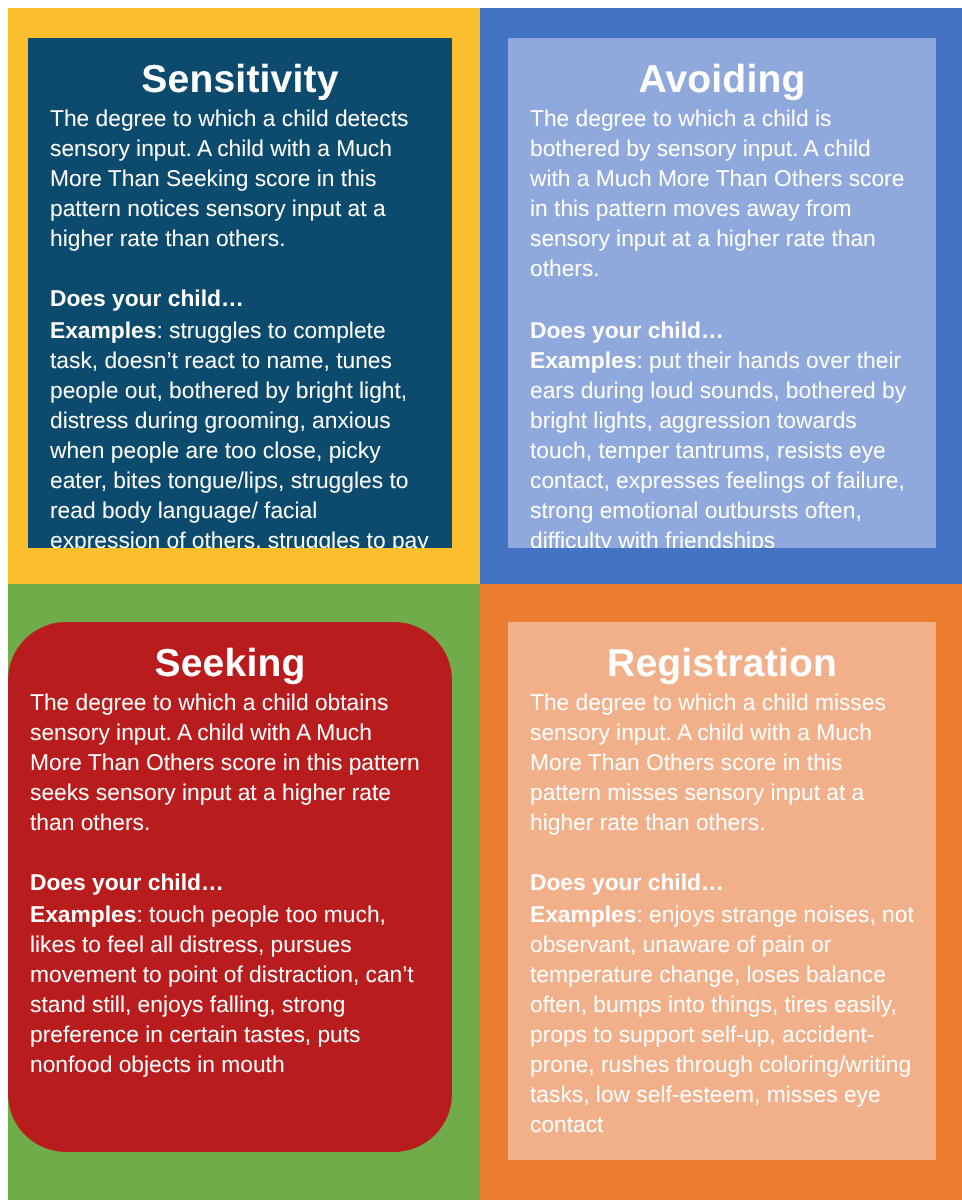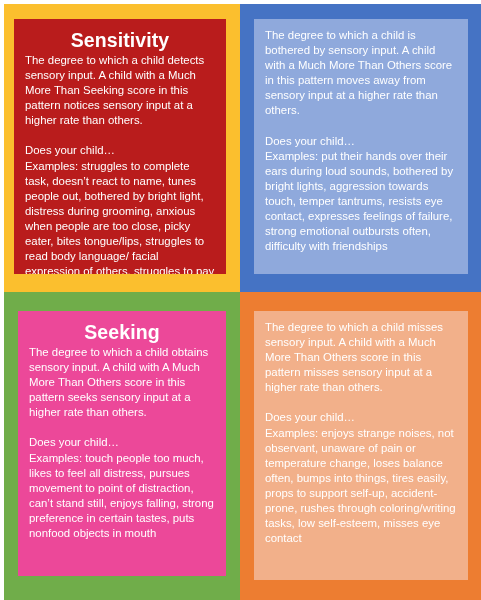--- a/index.html
+++ b/index.html
@@ -65,30 +65,30 @@
     color: #ffffff;
     margin: 0;
   }
 
   .card-body .spacer {
     display: block;
     height: 15px;
   }
 
   .card-body b {
-    font-weight: normal;
+    font-weight: bold;
   }
 
   
   .q-sensitivity .quad-frame {
     background: #fbbf2e;
     margin: 4px 0 0 4px;
   }
   .q-sensitivity .panel {
-    background: #b91c1c;
+    background: #0c4a6e;
     margin: 19px 14px 18px 14px;
     width: auto;
     flex: 1;
   }
 
   
   .q-avoiding .quad-frame {
     background: #4573c4;
     margin: 4px 0 0 0;
   }
@@ -98,24 +98,25 @@
     width: auto;
     flex: 1;
   }
 
   
   .q-seeking .quad-frame {
     background: #70ad4a;
     margin: 0 0 0 4px;
   }
   .q-seeking .panel {
-    background: #ec4899;
-    margin: 19px 14px 24px 18px;
+    background: #b91c1c;
+    margin: 19px 14px 24px 4px;
     width: auto;
     flex: 1;
+    border-radius: 29px;
   }
 
   
   .q-registration .quad-frame {
     background: #ed7d31;
     margin: 0;
   }
   .q-registration .panel {
     background: #f2b08a;
     margin: 19px 13px 20px 14px;
@@ -137,20 +138,21 @@
         <span class="spacer"></span>
         <b>Does your child…</b><br>
         <b>Examples</b><span>: struggles to complete task, doesn’t react to name, tunes people out, bothered by bright light, distress during grooming, anxious when people are too close, picky eater, bites tongue/lips, struggles to read body language/ facial expression of others, struggles to pay attention</span>
       </p>
     </div>
   </div>
 
   <div class="quad q-avoiding">
     <div class="quad-frame"></div>
     <div class="panel">
+      <div class="card-title">Avoiding</div>
       <p class="card-body">
         <span>The degree to which a child is bothered by sensory input. A child with a Much More Than Others score in this pattern moves away from sensory input at a higher rate than others.</span>
         <span class="spacer"></span>
         <b>Does your child…</b><br>
         <b>Examples</b><span>: put their hands over their ears during loud sounds, bothered by bright lights, aggression towards touch, temper tantrums, resists eye contact, expresses feelings of failure, strong emotional outbursts often, difficulty with friendships</span>
       </p>
     </div>
   </div>
 
   <div class="quad q-seeking">
@@ -162,20 +164,21 @@
         <span class="spacer"></span>
         <b>Does your child…</b><br>
         <b>Examples</b><span>: touch people too much, likes to feel all distress, pursues movement to point of distraction, can’t stand still, enjoys falling, strong preference in certain tastes, puts nonfood objects in mouth</span>
       </p>
     </div>
   </div>
 
   <div class="quad q-registration">
     <div class="quad-frame"></div>
     <div class="panel">
+      <div class="card-title">Registration</div>
       <p class="card-body">
         <span>The degree to which a child misses sensory input. A child with a Much More Than Others score in this pattern misses sensory input at a higher rate than others.</span>
         <span class="spacer"></span>
         <b>Does your child…</b><br>
         <b>Examples</b><span>: enjoys strange noises, not observant, unaware of pain or temperature change, loses balance often, bumps into things, tires easily, props to support self-up, accident-prone, rushes through coloring/writing tasks, low self-esteem, misses eye contact</span>
       </p>
     </div>
   </div>
 
 </div>

